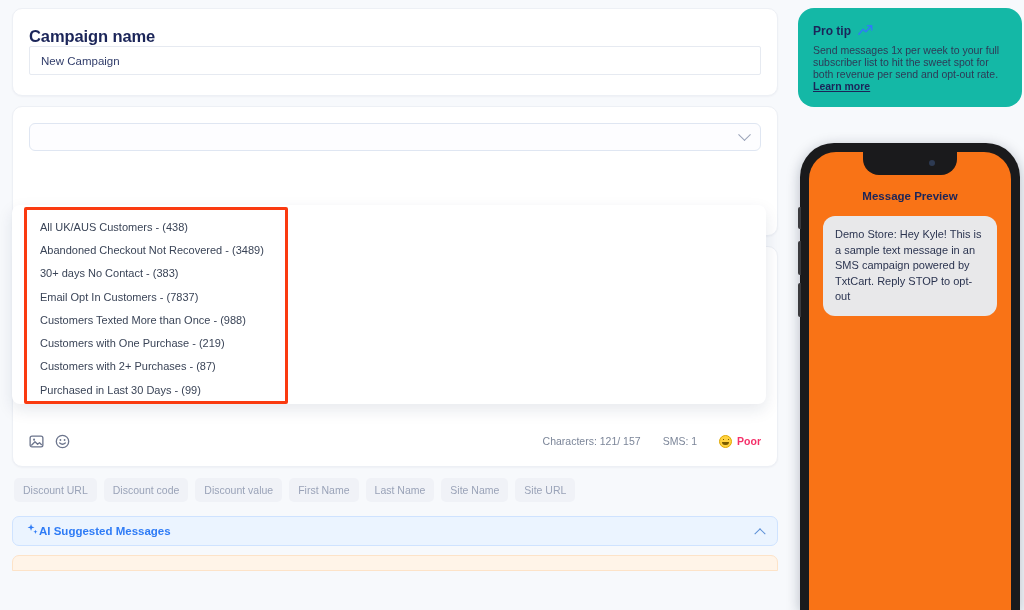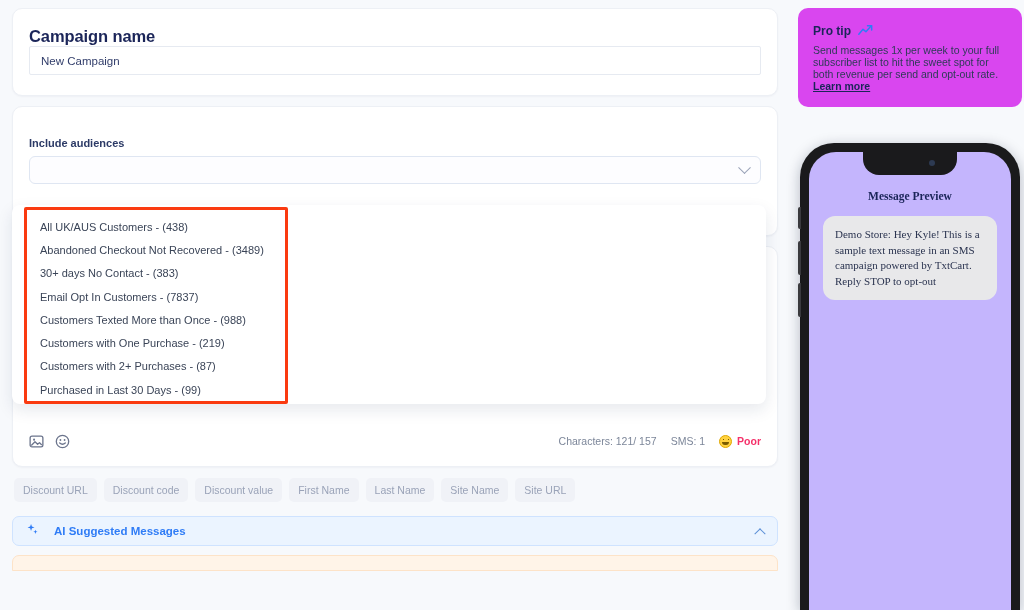--- a/index.html
+++ b/index.html
@@ -116,21 +116,21 @@
     align-items: center;
   }
 
   .icon-btn {
     width: 15px; height: 15px;
     display: block;
   }
 
   .meta-row {
     display: flex;
-    gap: 14px;
+    gap: 22px;
     font-size: 10.5px;
     color: #7c8699;
   }
 
   .quality {
     display: flex;
     align-items: center;
     gap: 5px;
     font-weight: bold;
     color: #f5316a;
@@ -228,21 +228,21 @@
     border-radius: 7px;
     display: flex;
     align-items: center;
     justify-content: space-between;
     padding: 0 13px;
   }
 
   .ai-left {
     display: flex;
     align-items: center;
-    gap: 15px;
+    gap: 0;
   }
 
   .ai-text {
     font-size: 11.5px;
     font-weight: bold;
     color: #2f7cf6;
   }
 
   .chevron-up {
     width: 8px; height: 8px;
@@ -297,22 +297,22 @@
 
   
   .right-col {
     position: absolute;
     left: 798px;
     top: 8px;
     width: 224px;
   }
 
   .pro-tip {
-    background: #d946ef;
-    border-radius: 10px;
+    background: #14b8a6;
+    border-radius: 16px;
     padding: 14px 15px 15px 15px;
   }
 
   .pro-tip-head {
     display: flex;
     align-items: center;
     gap: 7px;
     margin-bottom: 4px;
   }
 
@@ -343,26 +343,25 @@
     height: 467px;
     background: #1a1a1c;
     border-radius: 34px 34px 0 0;
     padding: 9px 9px 0 9px;
     box-shadow: 0 3px 14px rgba(10,20,45,0.28);
   }
 
   .phone-screen {
     width: 100%;
     height: 100%;
-    background: #c4b5fd;
+    background: #f97316;
     border-radius: 27px 27px 0 0;
     position: relative;
     overflow: hidden;
     padding-top: 30px;
-    font-family: Liberation Serif, serif;
   }
 
   .notch {
     position: absolute;
     left: 50%;
     transform: translateX(-50%);
     top: 0;
     width: 94px;
     height: 23px;
     background: #1a1a1c;
@@ -409,21 +408,20 @@
 <div class="left-col">
 
   <div class="card card-campaign">
     <div class="card-title">Campaign name</div>
     <div class="text-input">
       <span>New Campaign</span>
     </div>
   </div>
 
   <div class="card card-audience">
-    <div class="field-label">Include audiences</div>
     <div class="select-box">
       <span class="chevron-down"></span>
     </div>
   </div>
 
   <div class="card card-composer">
     <div class="composer-toolbar">
       <div class="composer-icons">
         <span class="icon-btn">
           <svg width="15" height="15" viewBox="0 0 16 16">

